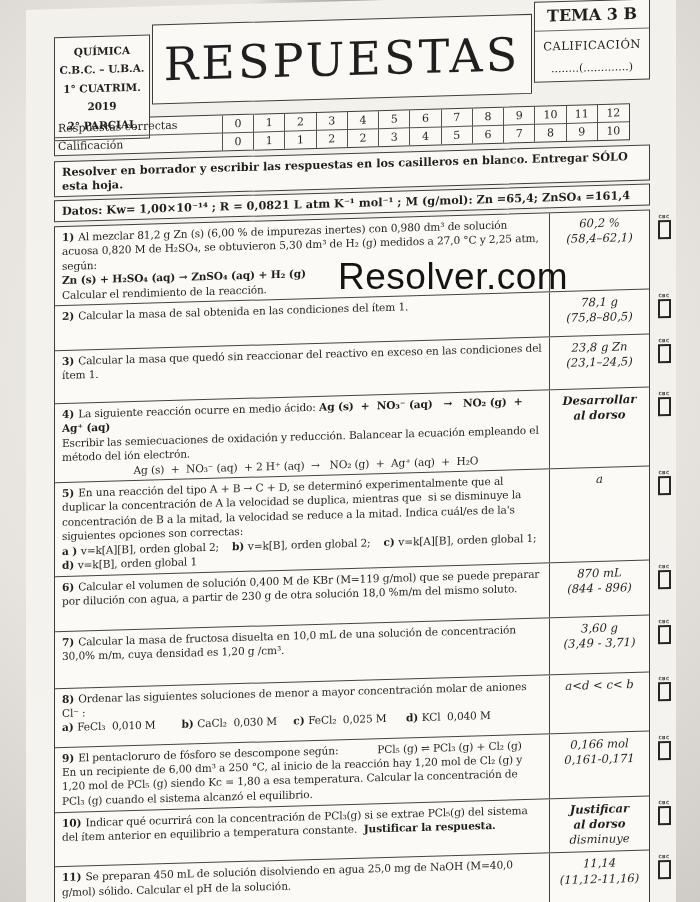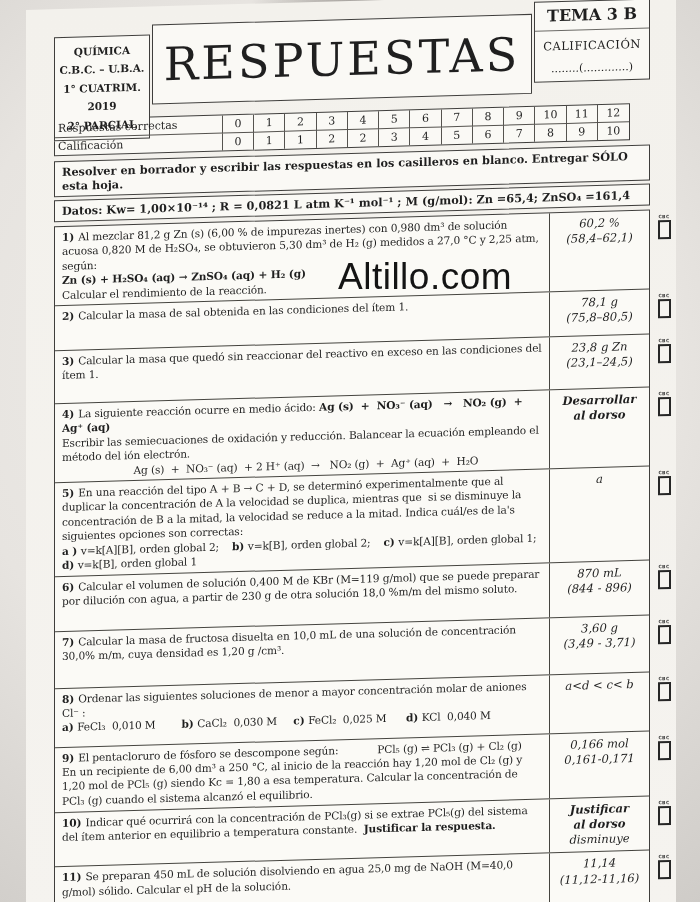--- a/index.html
+++ b/index.html
@@ -259,14 +259,14 @@
             <div class="a-line">(11,12-11,16)</div>
           </div>
           <div class="stamp">
             <div class="stamp-label">CBC</div>
             <div class="stamp-box"></div>
           </div>
         </div>
       </div>
   </div>
 
-  <div class="watermark">Altillo.com</div>
+  <div class="watermark">Resolver.com</div>
 </div>
 
 </body></html>

